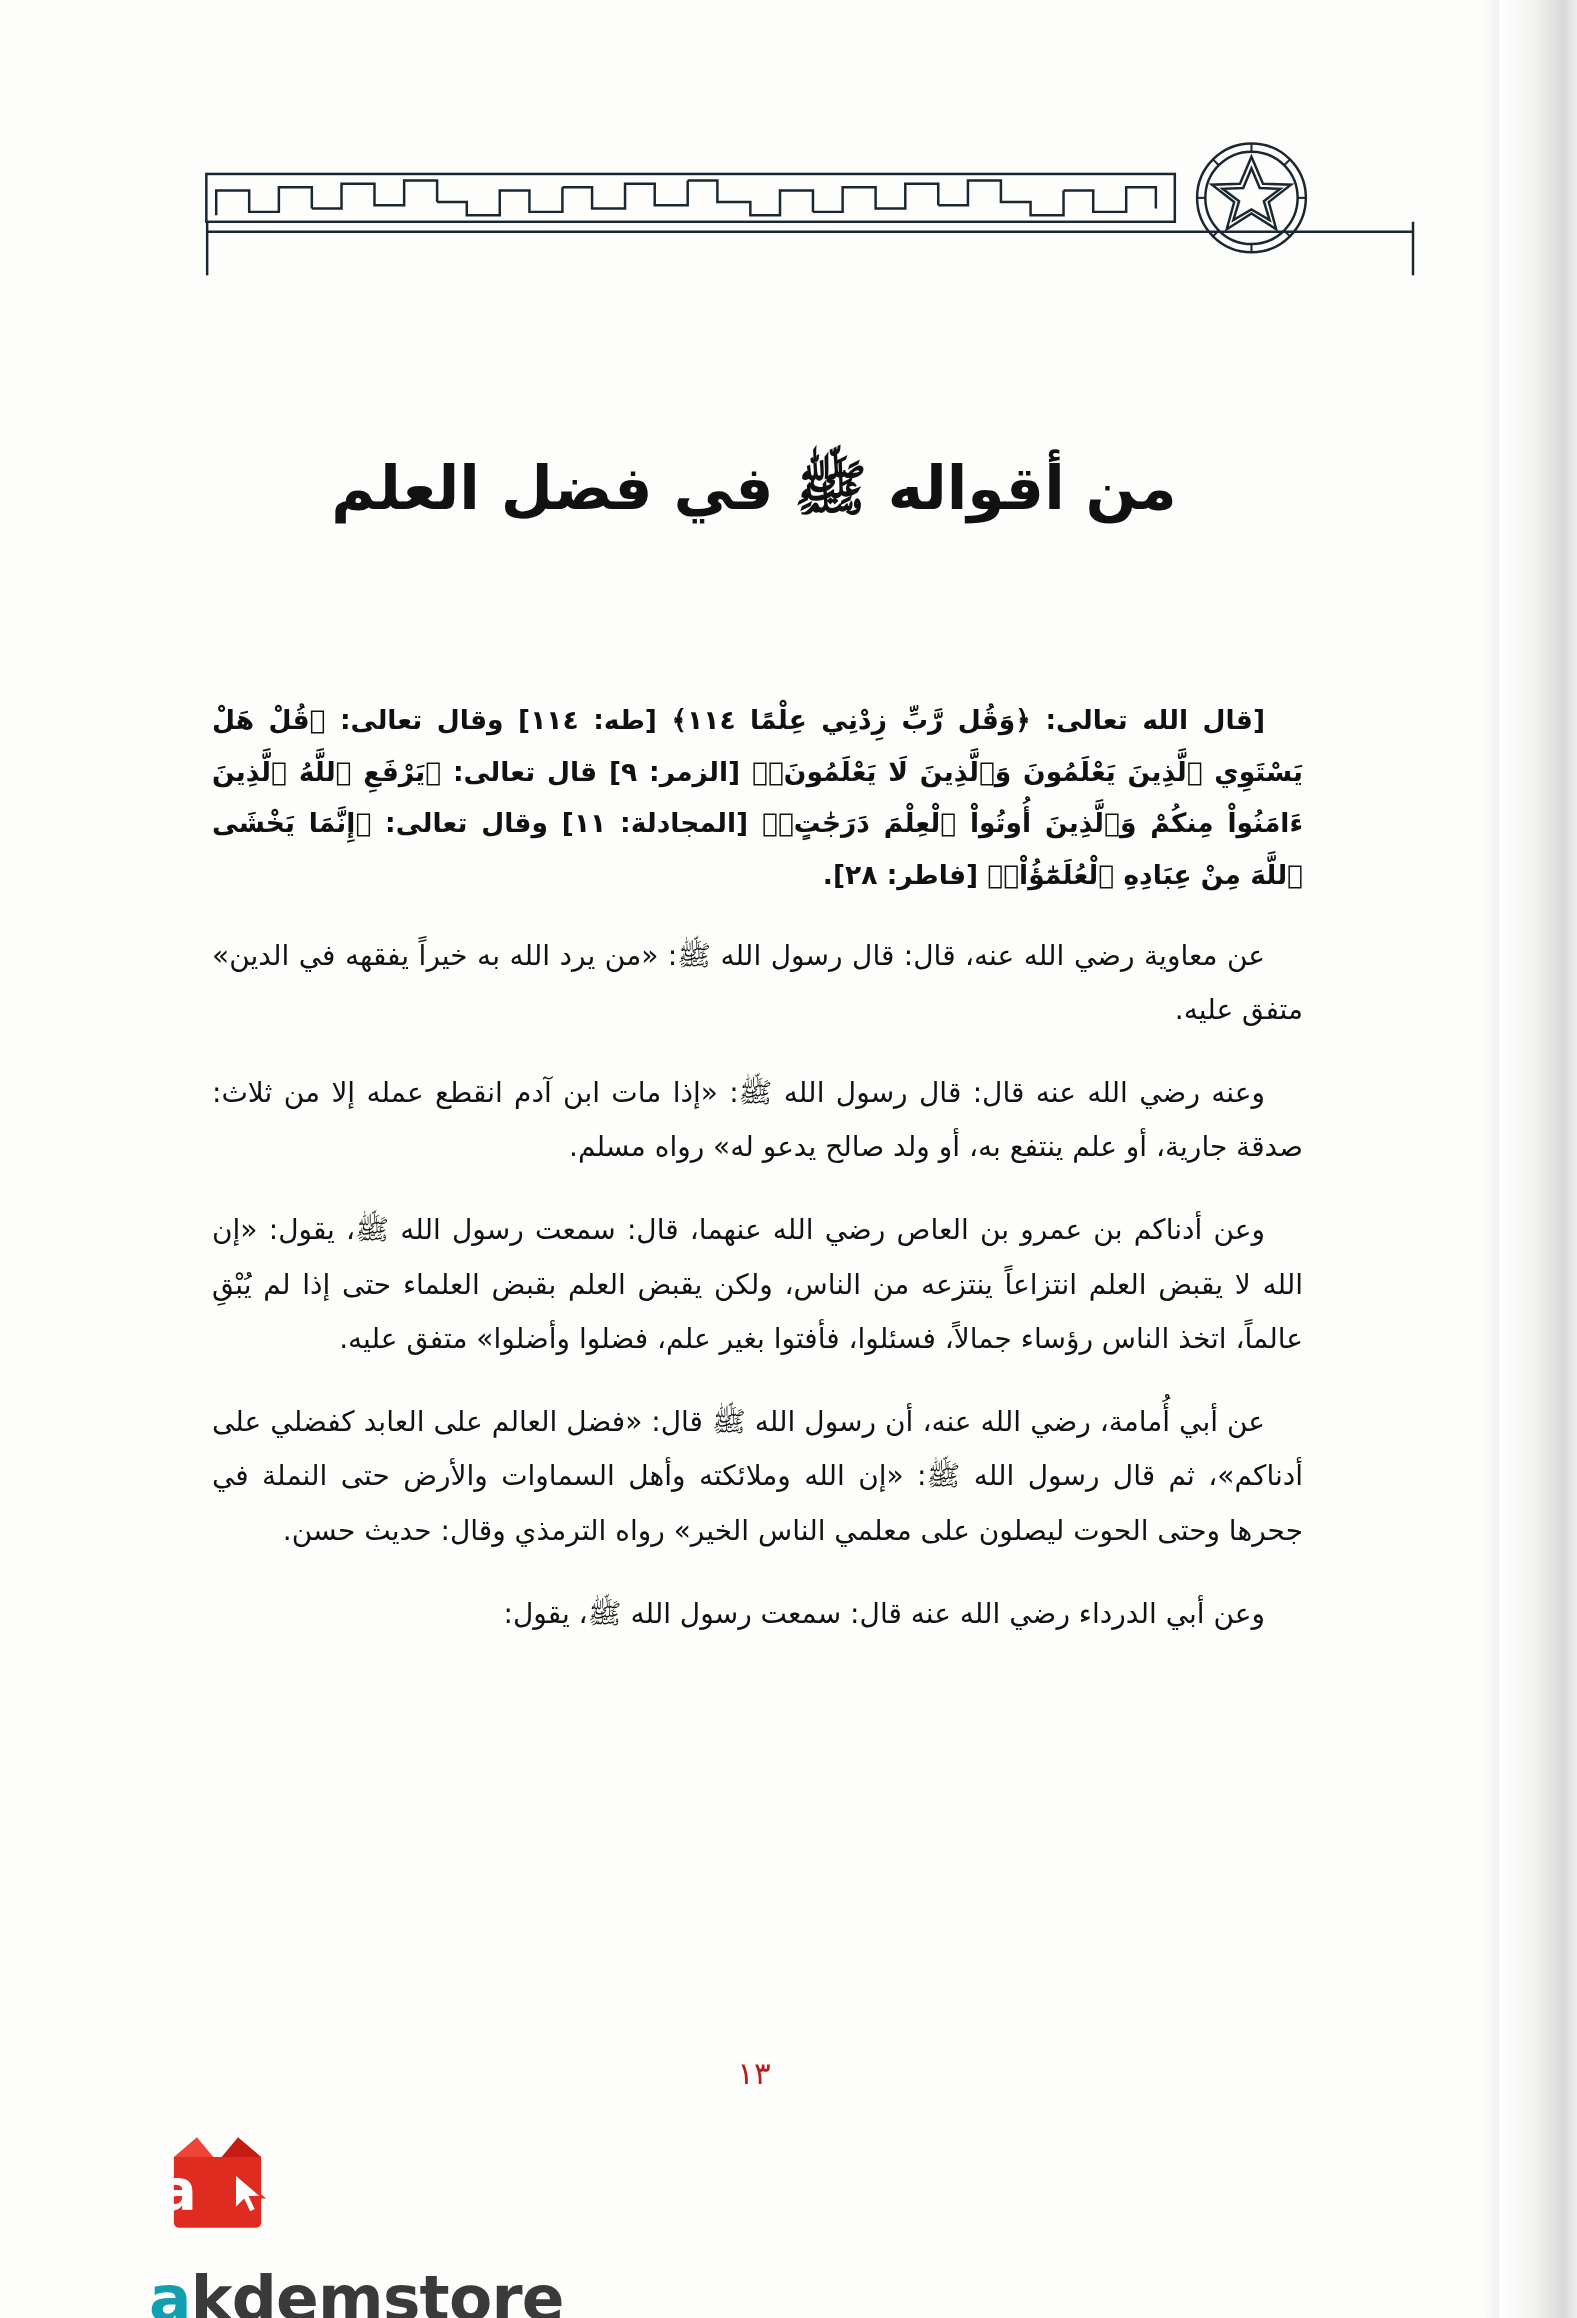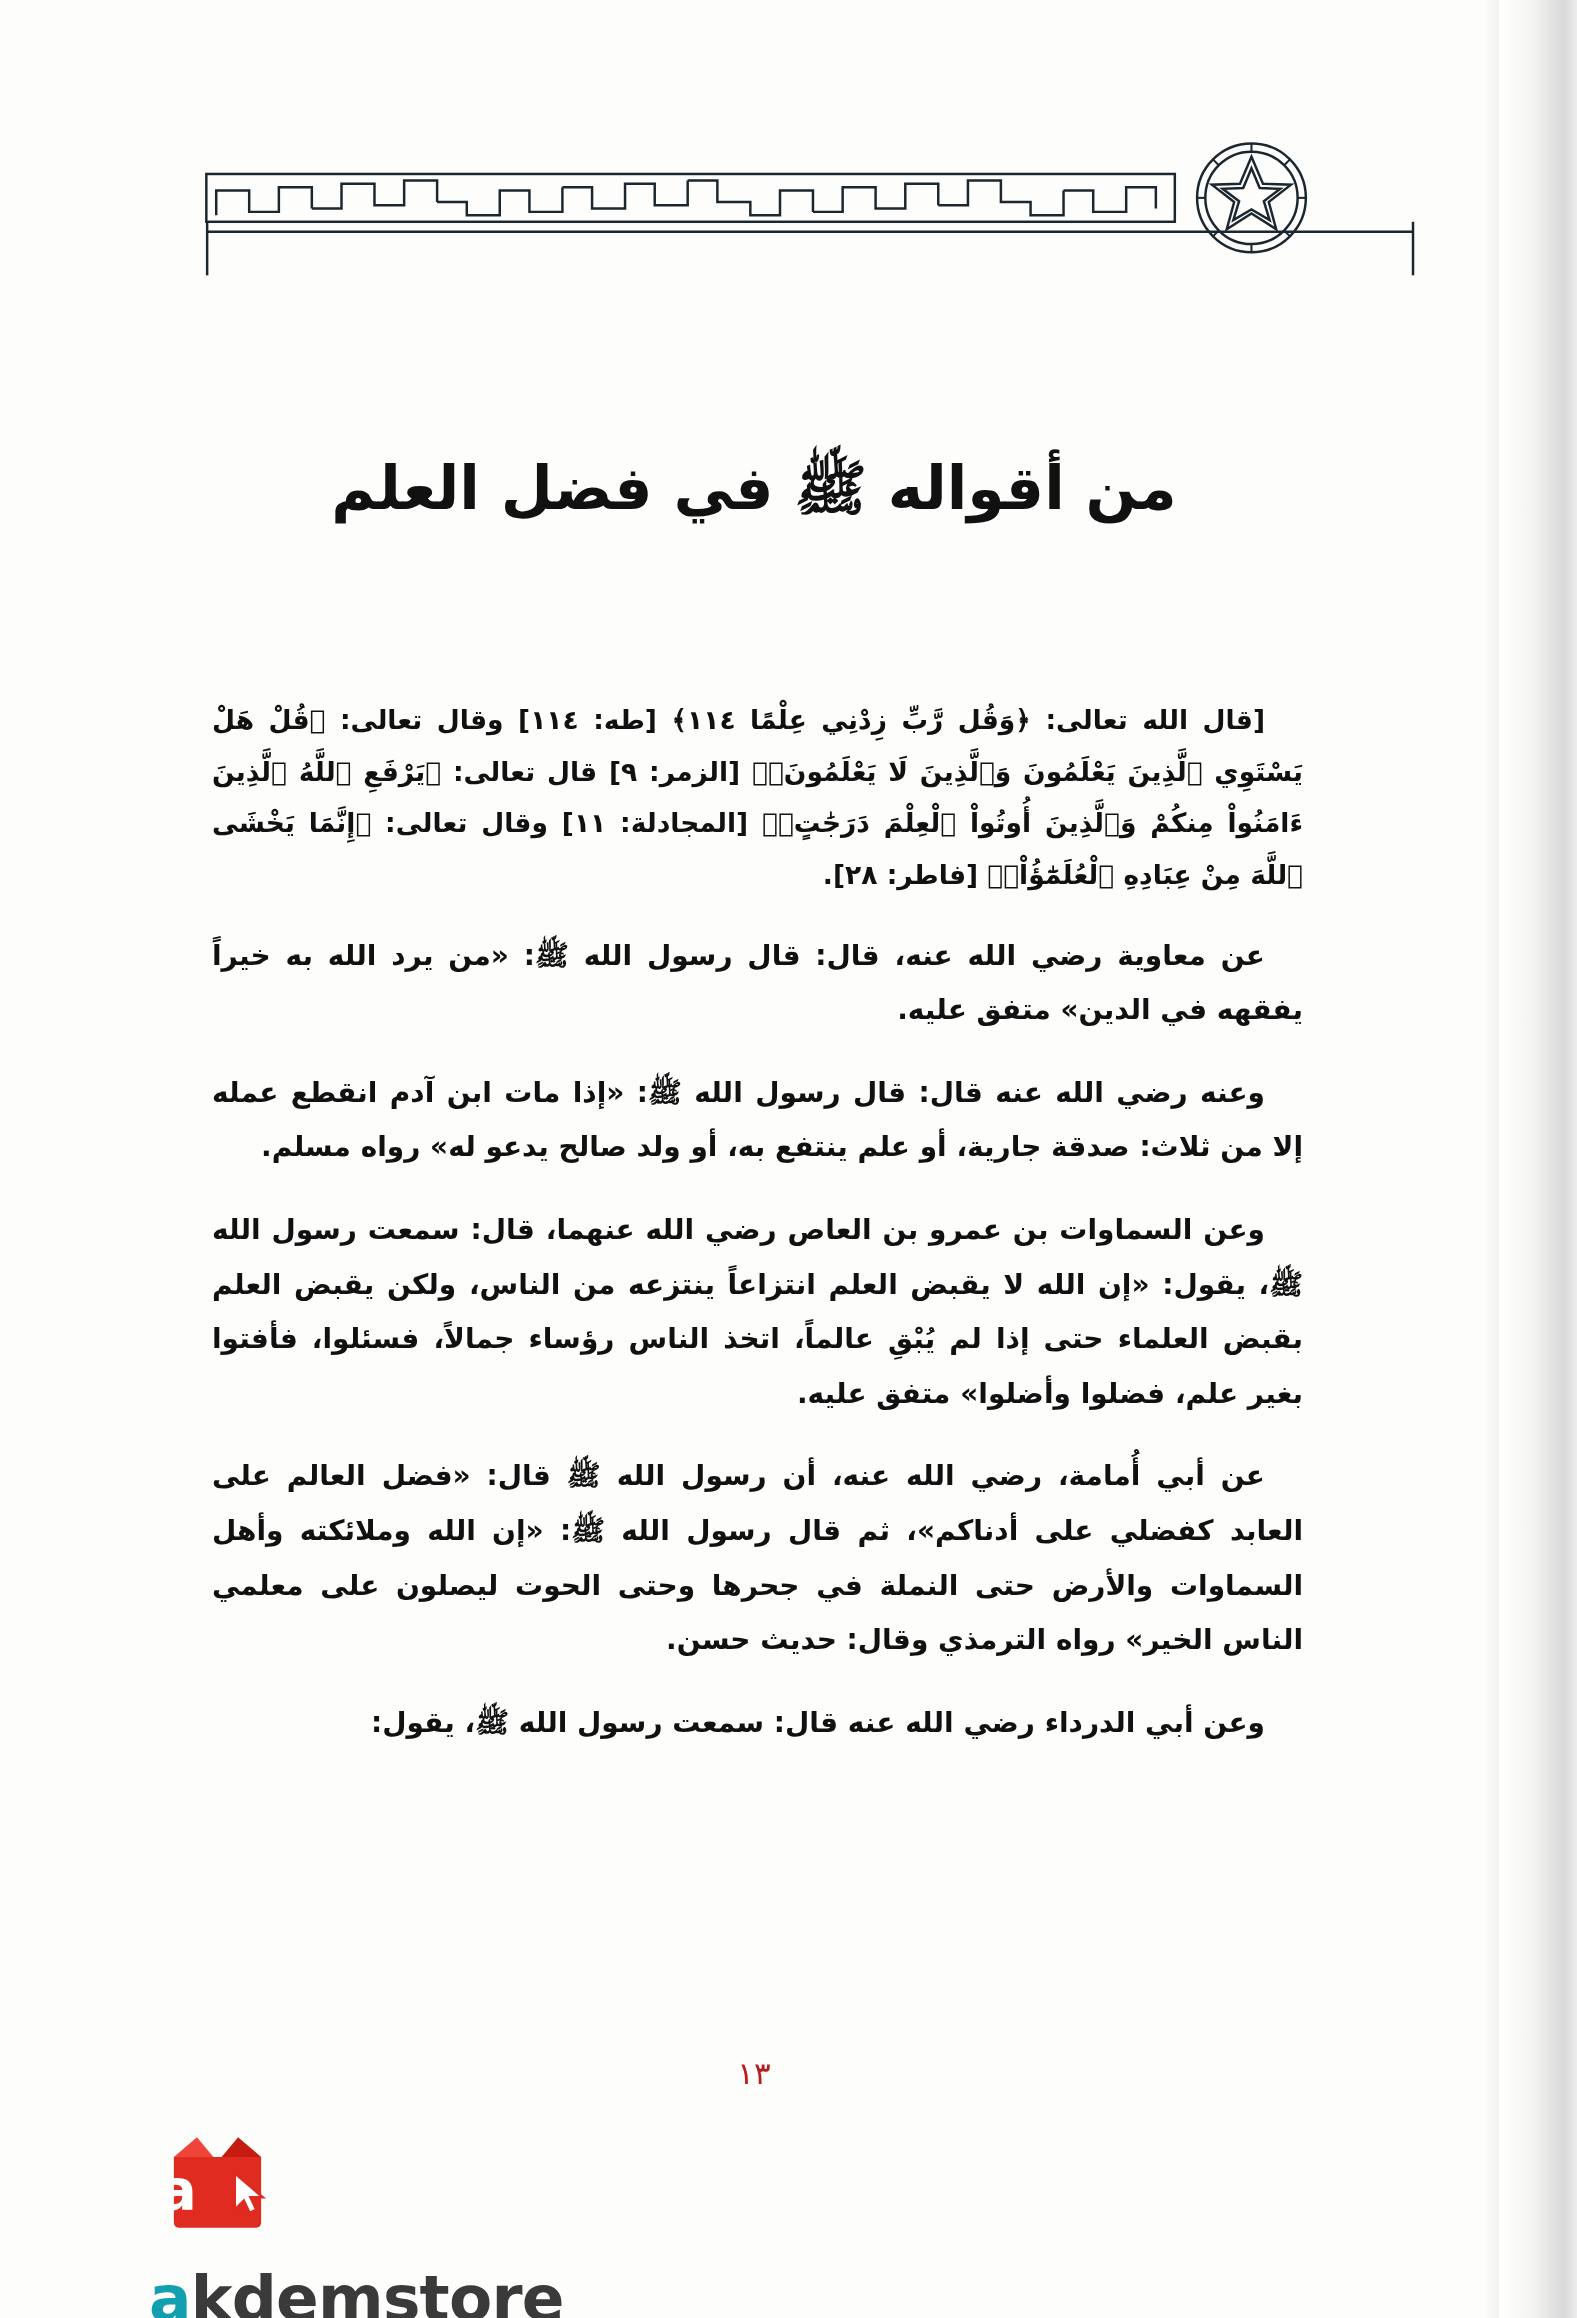--- a/index.html
+++ b/index.html
@@ -83,21 +83,21 @@
     text-align: justify;
     text-justify: inter-word;
     text-indent: 38px;
   }
   .para:last-child { margin-bottom: 0; }
   .quran {
     font-weight: bold;
     font-size: 26.5px;
   }
   .hadith {
-    font-weight: bold;
+    font-weight: normal;
   }
 
   
   #page-number {
     position: absolute;
     top: 2055px;
     left: 0;
     width: 1508px;
     text-align: center;
     font-size: 31px;
@@ -182,21 +182,21 @@
       </g>
     </svg>
   </div>
 
   <h1 id="chapter-title">من أقواله ﷺ في فضل العلم</h1>
 
   <div id="body-text">
     <p class="para quran">[قال الله تعالى: ﴿وَقُل رَّبِّ زِدْنِي عِلْمًا ١١٤﴾ [طه: ١١٤] وقال تعالى: ﴿قُلْ هَلْ يَسْتَوِي ٱلَّذِينَ يَعْلَمُونَ وَٱلَّذِينَ لَا يَعْلَمُونَۗ﴾ [الزمر: ٩] قال تعالى: ﴿يَرْفَعِ ٱللَّهُ ٱلَّذِينَ ءَامَنُواْ مِنكُمْ وَٱلَّذِينَ أُوتُواْ ٱلْعِلْمَ دَرَجَٰتٍۚ﴾ [المجادلة: ١١] وقال تعالى: ﴿إِنَّمَا يَخْشَى ٱللَّهَ مِنْ عِبَادِهِ ٱلْعُلَمَٰٓؤُاْۗ﴾ [فاطر: ٢٨].</p>
     <p class="para hadith">عن معاوية رضي الله عنه، قال: قال رسول الله ﷺ: «من يرد الله به خيراً يفقهه في الدين» متفق عليه.</p>
     <p class="para hadith">وعنه رضي الله عنه قال: قال رسول الله ﷺ: «إذا مات ابن آدم انقطع عمله إلا من ثلاث: صدقة جارية، أو علم ينتفع به، أو ولد صالح يدعو له» رواه مسلم.</p>
-    <p class="para hadith">وعن السماوات بن عمرو بن العاص رضي الله عنهما، قال: سمعت رسول الله ﷺ، يقول: «إن الله لا يقبض العلم انتزاعاً ينتزعه من الناس، ولكن يقبض العلم بقبض العلماء حتى إذا لم يُبْقِ عالماً، اتخذ الناس رؤساء جمالاً، فسئلوا، فأفتوا بغير علم، فضلوا وأضلوا» متفق عليه.</p>
+    <p class="para hadith">وعن أدناكم بن عمرو بن العاص رضي الله عنهما، قال: سمعت رسول الله ﷺ، يقول: «إن الله لا يقبض العلم انتزاعاً ينتزعه من الناس، ولكن يقبض العلم بقبض العلماء حتى إذا لم يُبْقِ عالماً، اتخذ الناس رؤساء جمالاً، فسئلوا، فأفتوا بغير علم، فضلوا وأضلوا» متفق عليه.</p>
     <p class="para hadith">عن أبي أُمامة، رضي الله عنه، أن رسول الله ﷺ قال: «فضل العالم على العابد كفضلي على أدناكم»، ثم قال رسول الله ﷺ: «إن الله وملائكته وأهل السماوات والأرض حتى النملة في جحرها وحتى الحوت ليصلون على معلمي الناس الخير» رواه الترمذي وقال: حديث حسن.</p>
     <p class="para hadith">وعن أبي الدرداء رضي الله عنه قال: سمعت رسول الله ﷺ، يقول:</p>
   </div>
 
   <div id="page-number">١٣</div>
 
   <div id="watermark">
     <div id="logo-mark">
       <svg width="107" height="107" viewBox="0 0 130 130" xmlns="http://www.w3.org/2000/svg">
 

